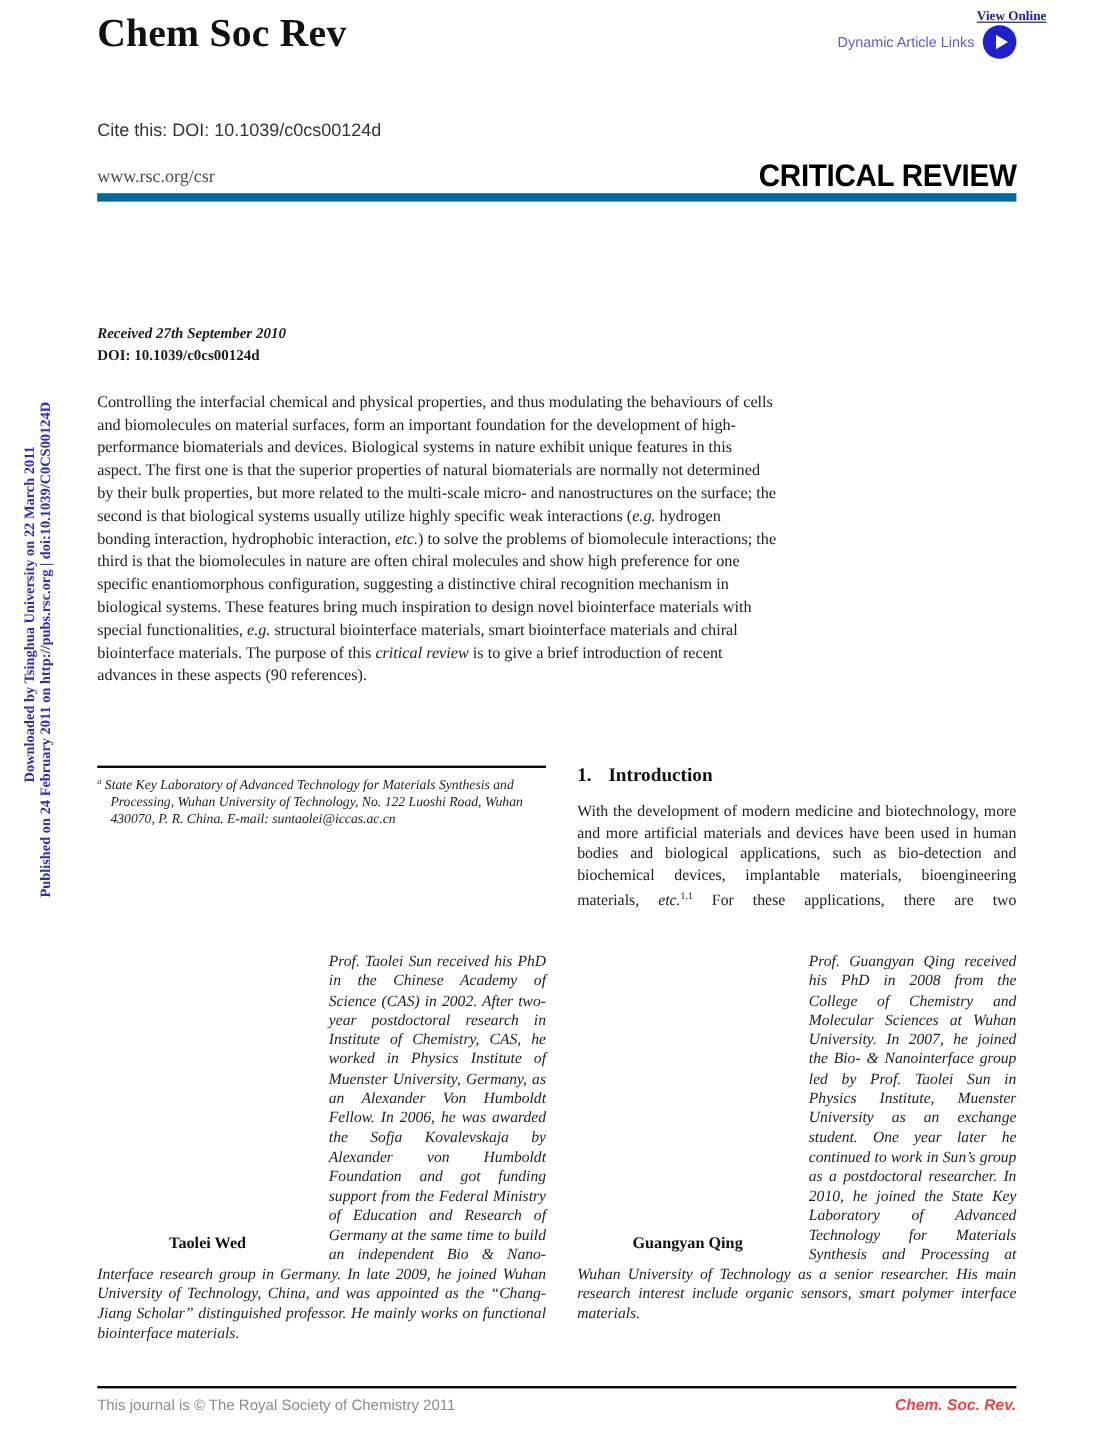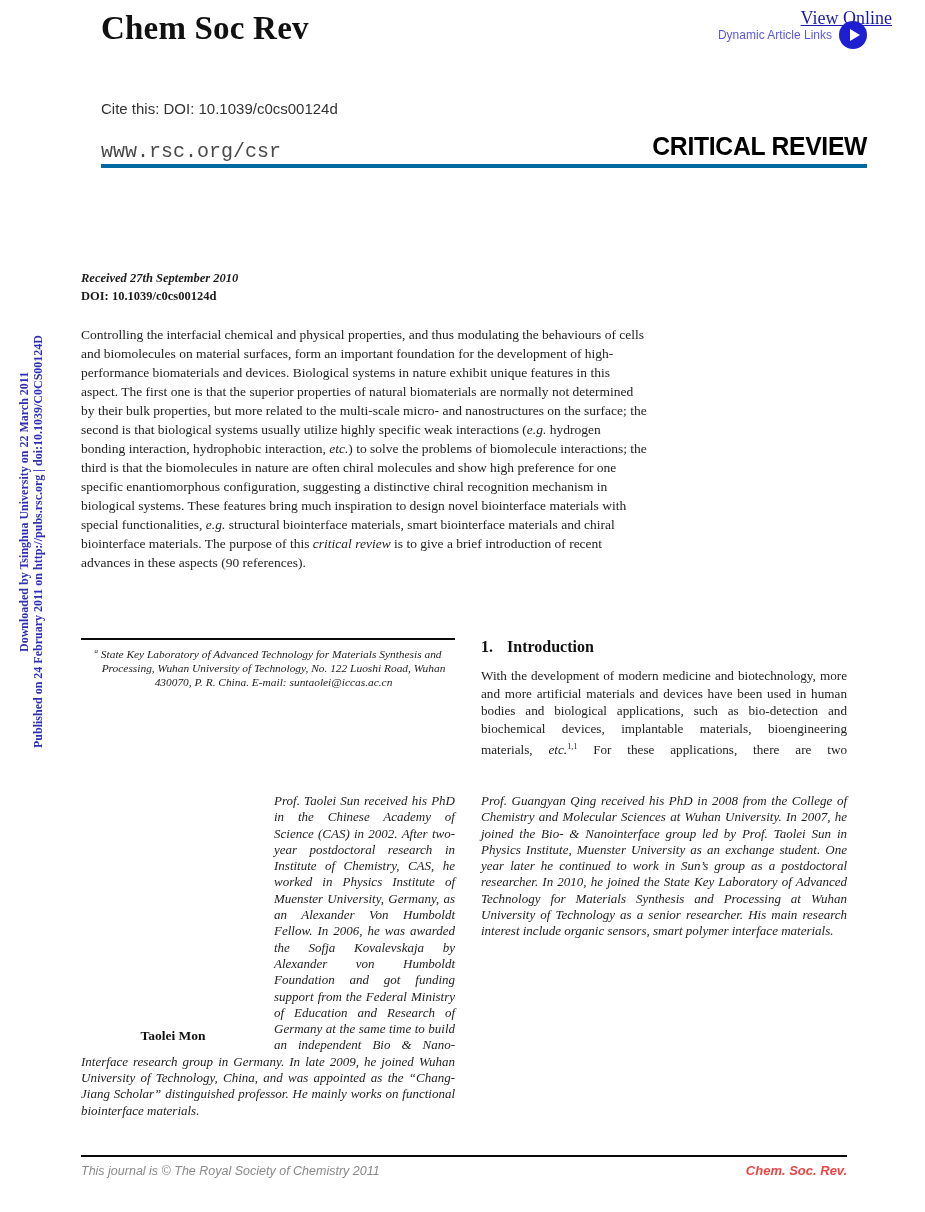--- a/index.html
+++ b/index.html
@@ -9,57 +9,57 @@
     width: 925px;
     height: 1212px;
     background: #ffffff;
     font-family: "Liberation Serif", serif;
     color: #1c1c1c;
     overflow: hidden;
   }
   .content { position: absolute; left: 81px; top: 0; width: 766px; height: 1212px; }
 
   
-  .masthead { position: absolute; top: 0; left: 0; width: 100%; height: 168px; border-bottom: 4px solid #0369a1; margin-left: 20px; }
+  .masthead { position: absolute; top: 0; left: 0; width: 100%; height: 168px; border-bottom: 7px solid #0369a1; }
   .journal-name { position: absolute; top: 10px; left: 0; font-size: 33px; font-weight: bold; letter-spacing: 0.2px; color: #111; }
-  .view-online { position: absolute; top: 8px; right: -25px; font-size: 18px; font-weight: normal; color: var(--view_blue); text-decoration: underline; cursor: pointer; }
+  .view-online { position: absolute; top: 8px; right: -25px; font-size: 11px; font-weight: bold; color: var(--view_blue); text-decoration: underline; cursor: pointer; }
   .dal { position: absolute; top: 21px; right: 0; display: flex; align-items: center; gap: 7px; cursor: pointer; }
   .dal-label { font-family: "Liberation Sans", sans-serif; font-size: 12px; color: var(--link_blue); }
   .play-icon { width: 28px; height: 28px; border-radius: 50%; background: var(--icon_blue); display: flex; align-items: center; justify-content: center; }
   .play-tri { width: 0; height: 0; border-top: 6px solid transparent; border-bottom: 6px solid transparent; border-left: 10px solid #fff; margin-left: 3px; }
   .cite-line { position: absolute; top: 100px; left: 0; font-family: "Liberation Sans", sans-serif; font-size: 15px; color: #333; }
-  .website { position: absolute; top: 140px; left: 0; font-family: Liberation Mono, monospace; font-size: 20px; color: #4a4a4a; cursor: pointer; }
+  .website { position: absolute; top: 140px; left: 0; font-family: Liberation Serif, serif; font-size: 15px; color: #4a4a4a; cursor: pointer; }
   .article-type { position: absolute; top: 131px; right: 0; font-family: "Liberation Sans", sans-serif; font-size: 26px; font-weight: bold; letter-spacing: -0.3px; transform: scaleX(0.95); transform-origin: right center; color: #000; }
 
   
   .title { position: absolute; top: 190px; left: 0; font-size: 21px; font-weight: bold; color: #111; }
   .authors { position: absolute; top: 233px; left: 0; font-size: 15px; font-weight: bold; color: #111; }
   .authors sup, .fn sup { font-size: 0.62em; }
   .received { position: absolute; top: 271px; left: 0; font-size: 12.5px; font-weight: bold; font-style: italic; }
   .doi-line { position: absolute; top: 289px; left: 0; font-size: 12.5px; font-weight: bold; }
   .abstract { position: absolute; top: 325px; left: 0; width: 566px; font-size: 13.5px; line-height: 19px; color: #222; }
 
   
   .midgrid { position: absolute; top: 638px; left: 0; width: 766px; display: grid; grid-template-columns: 374px 366px; column-gap: 26px; }
   .footnotes { border-top: 2px solid #0a0a0a; padding-top: 5px; font-size: 11.4px; line-height: 13.9px; font-style: italic; color: #222; }
-  .fn { padding-left: 11px; text-indent: -11px; text-align: center; }
+  .fn { padding-left: 11px; text-indent: -11px; }
   .intro-heading { display: flex; gap: 14px; font-size: 16px; font-weight: bold; color: #111; margin-bottom: 11px; }
   .intro-para { font-size: 13.2px; line-height: 17.7px; text-align: justify; text-align-last: justify; color: #222; }
   .intro-para sup { font-size: 0.62em; }
 
   
   .bios { position: absolute; top: 793px; left: 0; width: 766px; display: grid; grid-template-columns: 374px 366px; column-gap: 26px; }
   .bio { font-size: 13px; line-height: 16.3px; font-style: italic; text-align: justify; color: #222; }
   .bio-photo-block { float: left; width: 184px; height: 252px; margin-right: 9px; display: flex; flex-direction: column; justify-content: flex-end; align-items: center; }
   .bio-photo { flex: 1 1 auto; width: 100%; background: #ffffff; }
   .bio-name { font-style: normal; font-weight: bold; font-size: 13.5px; color: #111; padding-bottom: 1px; }
 
   
   .footer { position: absolute; left: 81px; right: 78px; top: 1155px; border-top: 2.5px solid #0a0a0a; padding-top: 6px; display: flex; justify-content: space-between; align-items: baseline; }
-  .footer-left { font-family: "Liberation Sans", sans-serif; font-size: 12.5px; color: var(--footer_gray); font-style: italic; }
+  .footer-left { font-family: "Liberation Sans", sans-serif; font-size: 12.5px; color: var(--footer_gray); }
   .footer-right { font-family: "Liberation Sans", sans-serif; font-size: 13px; font-style: italic; font-weight: 600; color: #ef4444; }
 
   
   .vtext { position: absolute; transform: rotate(-90deg); transform-origin: 0 0; white-space: nowrap; font-size: 12px; font-weight: bold; color: var(--sidebar_blue); }
   .vline1 { left: 17px; top: 652px; }
   .vline2 { left: 31px; top: 748px; }
 </style>
 </head>
 <body>
 
@@ -98,25 +98,29 @@
           <span>Introduction</span>
         </div>
         <p class="intro-para">With the development of modern medicine and biotechnology, more and more artificial materials and devices have been used in human bodies and biological applications, such as bio-detection and biochemical devices, implantable materials, bioengineering materials, <i>etc.</i><sup>1,1</sup> For these applications, there are two</p>
       </div>
     </div>
 
     <div class="bios">
       <div class="bio">
         <span class="bio-photo-block">
           <span class="bio-photo"></span>
-          <span class="bio-name">Taolei Mon</span>
+          <span class="bio-name">Taolei Wed</span>
         </span>
         <span>Prof. Taolei Sun received his PhD in the Chinese Academy of Science (CAS) in 2002. After two-year postdoctoral research in Institute of Chemistry, CAS, he worked in Physics Institute of Muenster University, Germany, as an Alexander Von Humboldt Fellow. In 2006, he was awarded the Sofja Kovalevskaja by Alexander von Humboldt Foundation and got funding support from the Federal Ministry of Education and Research of Germany at the same time to build an independent Bio &amp; Nano-Interface research group in Germany. In late 2009, he joined Wuhan University of Technology, China, and was appointed as the “Chang-Jiang Scholar” distinguished professor. He mainly works on functional biointerface materials.</span>
       </div>
       <div class="bio">
+        <span class="bio-photo-block">
+          <span class="bio-photo"></span>
+          <span class="bio-name">Guangyan Qing</span>
+        </span>
         <span>Prof. Guangyan Qing received his PhD in 2008 from the College of Chemistry and Molecular Sciences at Wuhan University. In 2007, he joined the Bio- &amp; Nanointerface group led by Prof. Taolei Sun in Physics Institute, Muenster University as an exchange student. One year later he continued to work in Sun’s group as a postdoctoral researcher. In 2010, he joined the State Key Laboratory of Advanced Technology for Materials Synthesis and Processing at Wuhan University of Technology as a senior researcher. His main research interest include organic sensors, smart polymer interface materials.</span>
       </div>
     </div>
 
   </div>
 
   <div class="footer">
     <span class="footer-left">This journal is © The Royal Society of Chemistry 2011</span>
     <span class="footer-right">Chem. Soc. Rev.</span>
   </div>

